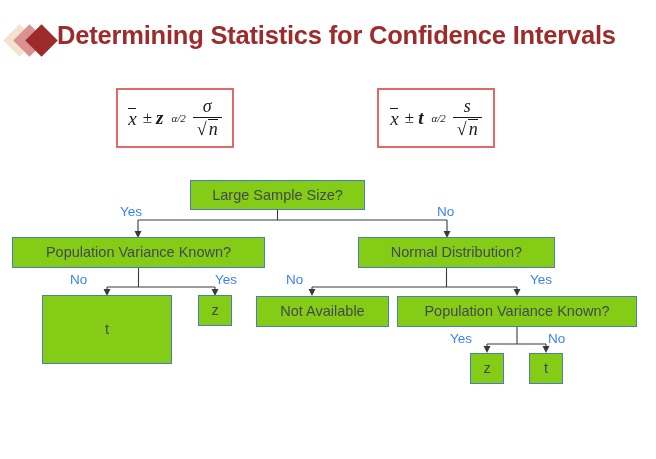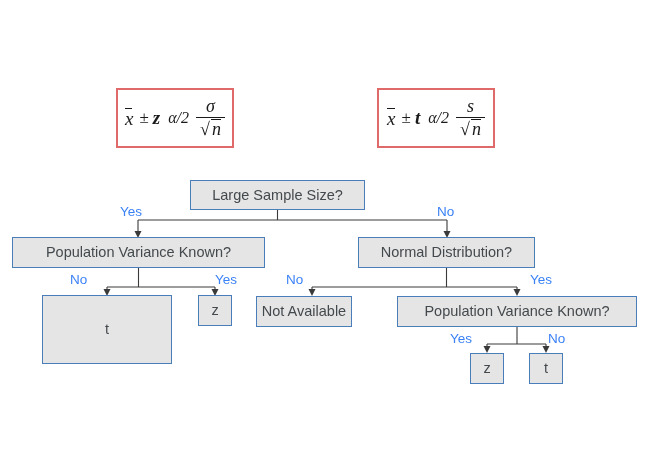--- a/index.html
+++ b/index.html
@@ -87,21 +87,21 @@
     top: 1px;
     border-top: 1.3px solid #1a1a1a;
   }
   .fm-pm {
     font-style: normal;
     margin: 0 4px 0 2px;
     font-size: 17px;
   }
   .fm-var { font-weight: bold; }
   .fm-sub {
-    font-size: 16px;
+    font-size: 11px;
     vertical-align: -4px;
     margin-left: 8px;
     margin-right: 7px;
   }
   .fm-frac {
     display: inline-flex;
     flex-direction: column;
     align-items: center;
     line-height: 1.05;
   }
@@ -119,38 +119,38 @@
     border-top: 1.2px solid #1a1a1a;
     padding-left: 1px;
     margin-left: 1px;
   }
   .fm-radical { font-style: normal; }
 
   
   .node {
     position: absolute;
     border: 1.6px solid #4A7EBB;
-    background: #e5e5e5;
+    background: #84cc16;
     box-sizing: border-box;
     display: flex;
     flex-direction: column;
     align-items: center;
     justify-content: center;
     color: #44494D;
     font-size: 14.5px;
     line-height: 1.25;
     text-align: center;
     white-space: nowrap;
   }
   #node-large-sample      { left: 190px; top: 180px; width: 175px; height: 30px; }
   #node-pop-var-left      { left: 12px;  top: 237px; width: 253px; height: 31px; }
-  #node-normal-dist       { left: 358px; top: 237px; width: 177px; height: 31px; }
+  #node-normal-dist       { left: 358px; top: 237px; width: 197px; height: 31px; }
   #node-t-acceptable      { left: 42px;  top: 295px; width: 130px; height: 69px; }
   #node-z-left            { left: 198px; top: 295px; width: 34px; height: 31px; }
-  #node-not-available     { left: 256px; top: 296px; width: 96px; height: 31px; }
+  #node-not-available     { left: 256px; top: 296px; width: 133px; height: 31px; }
   #node-pop-var-right     { left: 397px; top: 296px; width: 240px; height: 31px; }
   #node-z-bottom          { left: 470px; top: 353px; width: 34px; height: 31px; }
   #node-t-bottom          { left: 529px; top: 353px; width: 34px; height: 31px; }
 
   
   .edge-label {
     position: absolute;
     font-size: 13.5px;
     color: #3b82f6;
     white-space: nowrap;
@@ -178,20 +178,28 @@
     stroke-width: 1.1;
     fill: none;
   }
   #connectors polygon { fill: #3a3a3a; }
 </style>
 </head>
 <body>
 
 <div id="slide">
 
+  <div id="title-bar">
+    <div id="title-icon">
+      <div class="diamond" id="diamond-back"></div>
+      <div class="diamond" id="diamond-mid"></div>
+      <div class="diamond" id="diamond-front"></div>
+    </div>
+    <div id="page-title">Determining Statistics for Confidence Intervals</div>
+  </div>
 
   <div class="formula-box" id="formula-box-z">
     <span class="formula">
       <span class="fm-xbar">x</span>
       <span class="fm-pm">±</span>
       <span class="fm-var">z</span>
       <span class="fm-sub">α/2</span>
       <span class="fm-frac">
         <span class="fm-num">σ</span>
         <span class="fm-den"><span class="fm-radical">√</span><span class="fm-sqrt">n</span></span>

